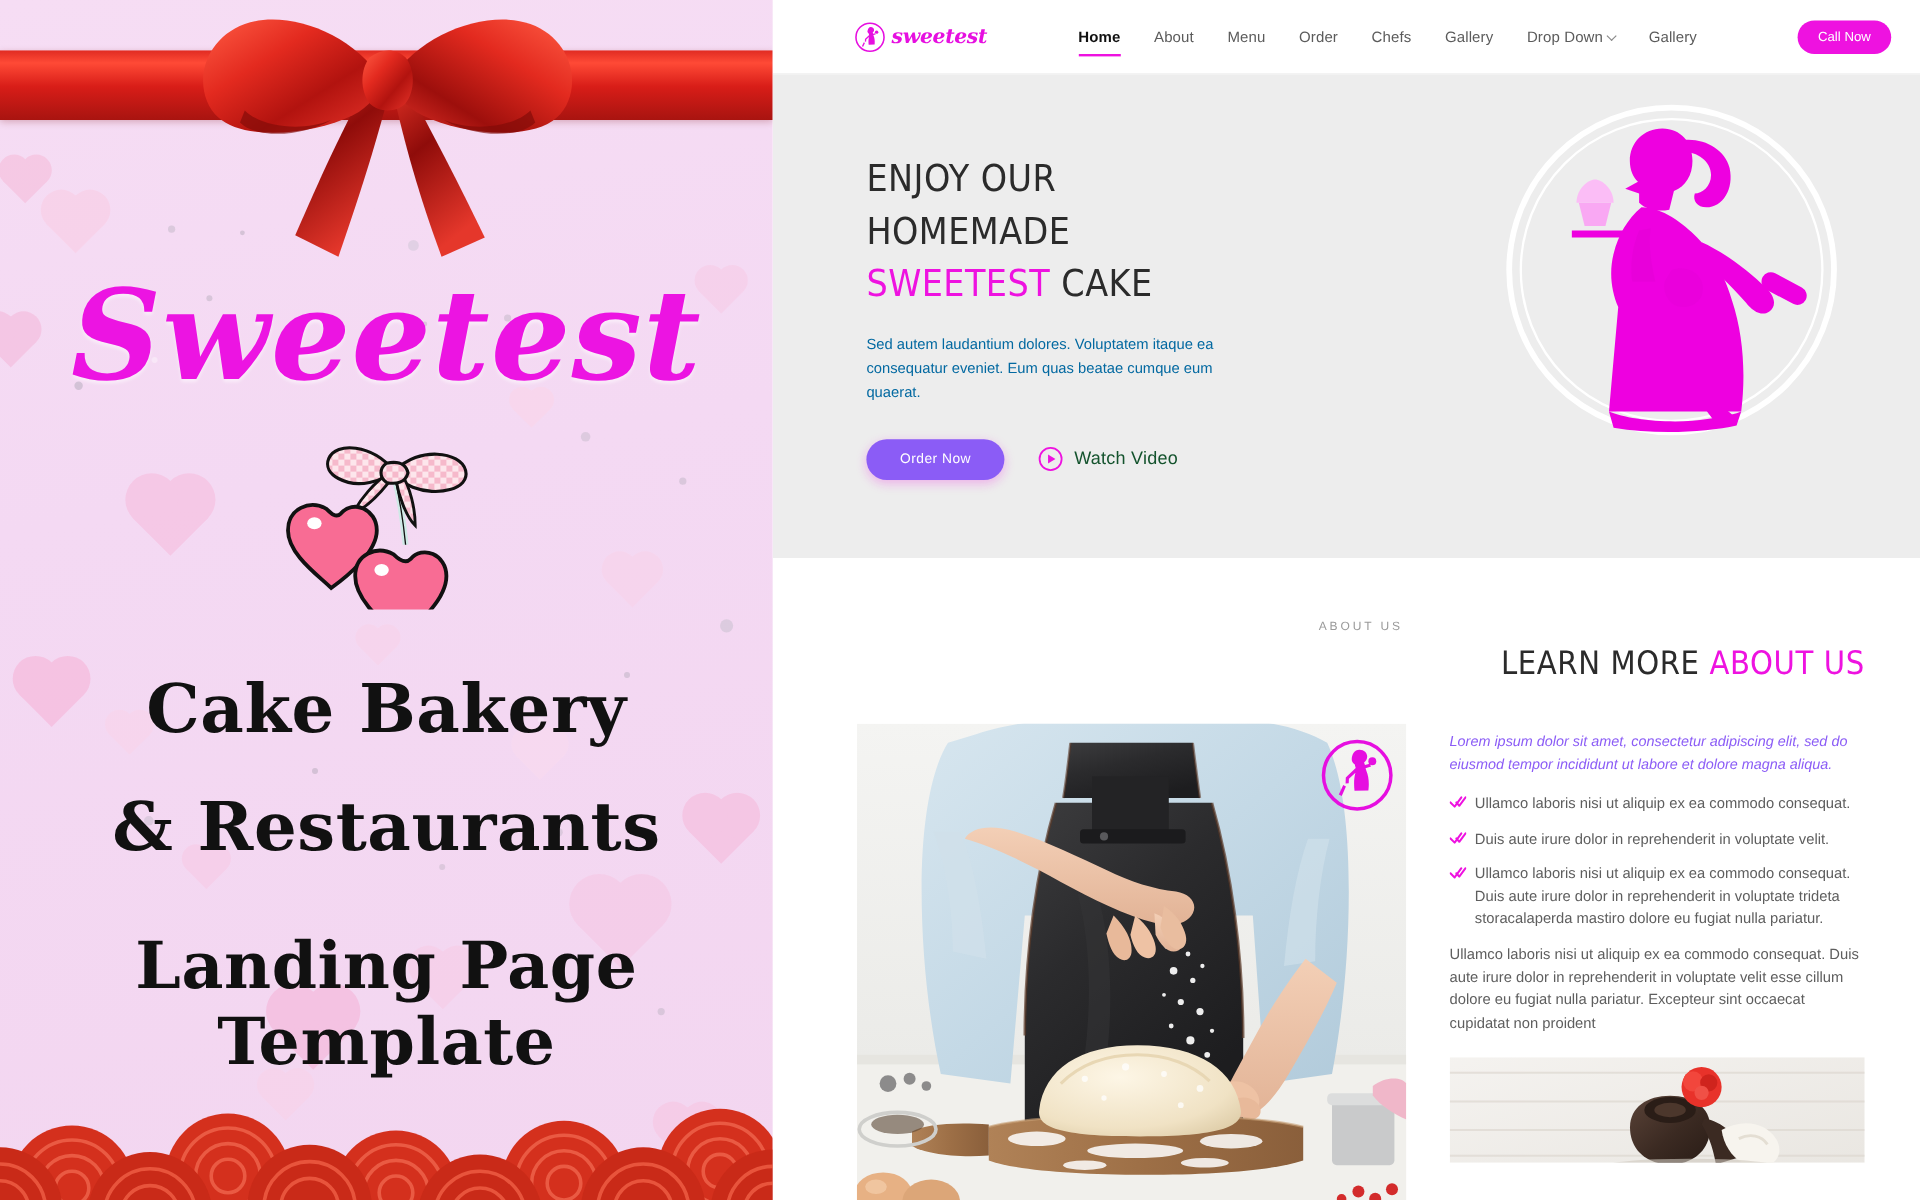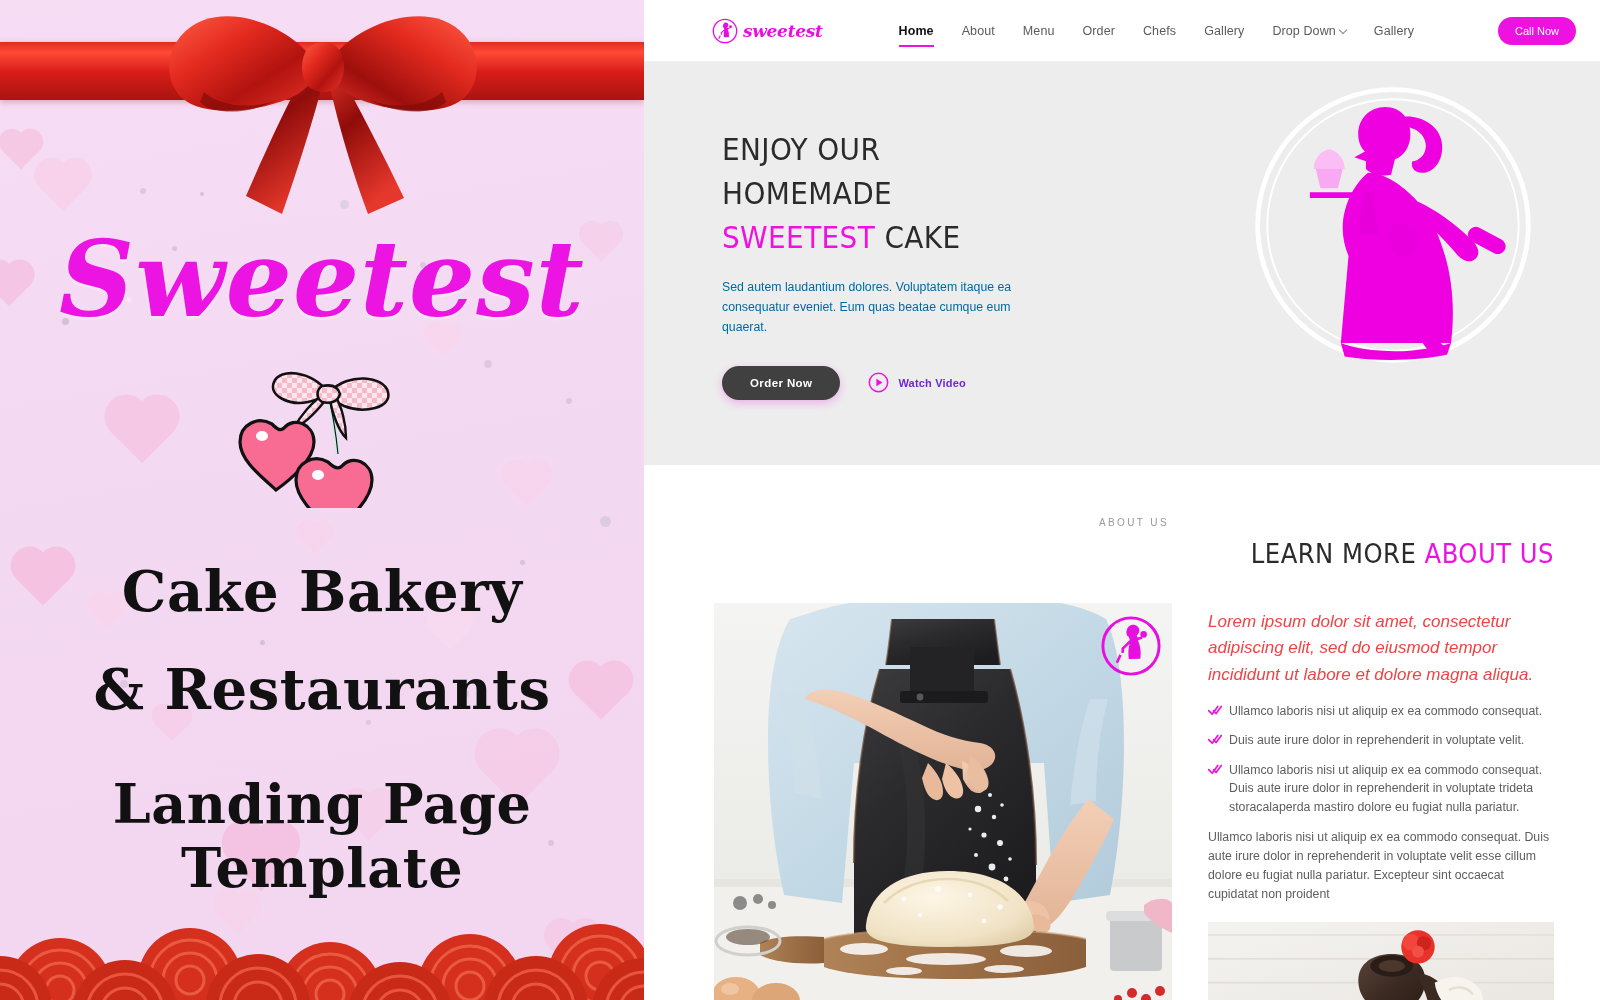--- a/index.html
+++ b/index.html
@@ -120,26 +120,26 @@
     letter-spacing:.4px; font-weight:normal;
     font-stretch:condensed;
     text-transform:uppercase;
   }
   #hero-h1 .accent { color:#ee12e0; }
   #hero-p {
     margin-top:19px; font-size:12.3px; line-height:1.62; color:#0369a1;
   }
   #hero-actions { margin-top:28px; display:flex; align-items:center; gap:28px; }
   #order-now {
-    background:#404040; color:#fff; border:none; border-radius:22px;
-    font-size:11.5px; font-weight:bold; padding:11px 28px; cursor:pointer;
+    background:#8b5cf6; color:#fff; border:none; border-radius:22px;
+    font-size:11.5px; font-weight:normal; padding:11px 28px; cursor:pointer;
     letter-spacing:.4px; box-shadow:0 3px 9px rgba(238,18,224,.28);
   }
   #watch { display:flex; align-items:center; gap:9px; cursor:pointer; }
-  #watch-label { font-size:11px; color:#6d28d9; font-weight:bold; letter-spacing:.2px; }
+  #watch-label { font-size:15px; color:#14532d; font-weight:normal; letter-spacing:.2px; }
   #hero-art { position:absolute; right:62px; top:18px; width:290px; height:290px; }
 
   
   #about { padding:52px 46px 0 70px; }
   #about-eyebrow {
     text-align:center; font-size:10px; letter-spacing:2.4px;
     color:#9a9a9a; text-transform:uppercase;
   }
   #about-title {
     text-align:right; margin-top:10px;
@@ -150,21 +150,21 @@
   }
   #about-title .accent { color:#ee12e0; }
 
   #about-body { display:flex; gap:36px; margin-top:34px; }
   #about-figure { position:relative; width:458px; flex:0 0 458px; height:400px; overflow:hidden; }
   #about-photo { width:100%; height:100%; display:block; }
   #figure-badge { position:absolute; right:10px; top:12px; width:62px; height:62px; }
 
   #about-text { flex:1; padding-top:6px; }
   #about-lead {
-    font-style:italic; font-size:17px; line-height:1.55; color:#ef4444;
+    font-style:italic; font-size:12px; line-height:1.55; color:#8b5cf6;
   }
   #about-list { list-style:none; margin-top:14px; }
   #about-list li {
     position:relative; padding-left:21px; margin-bottom:11px;
     font-size:12.3px; line-height:1.5; color:#5e5e5e;
   }
   .tick { position:absolute; left:0; top:2px; width:14px; height:12px; }
   #about-tail {
     margin-top:12px; font-size:12.3px; line-height:1.55; color:#5e5e5e;
   }

